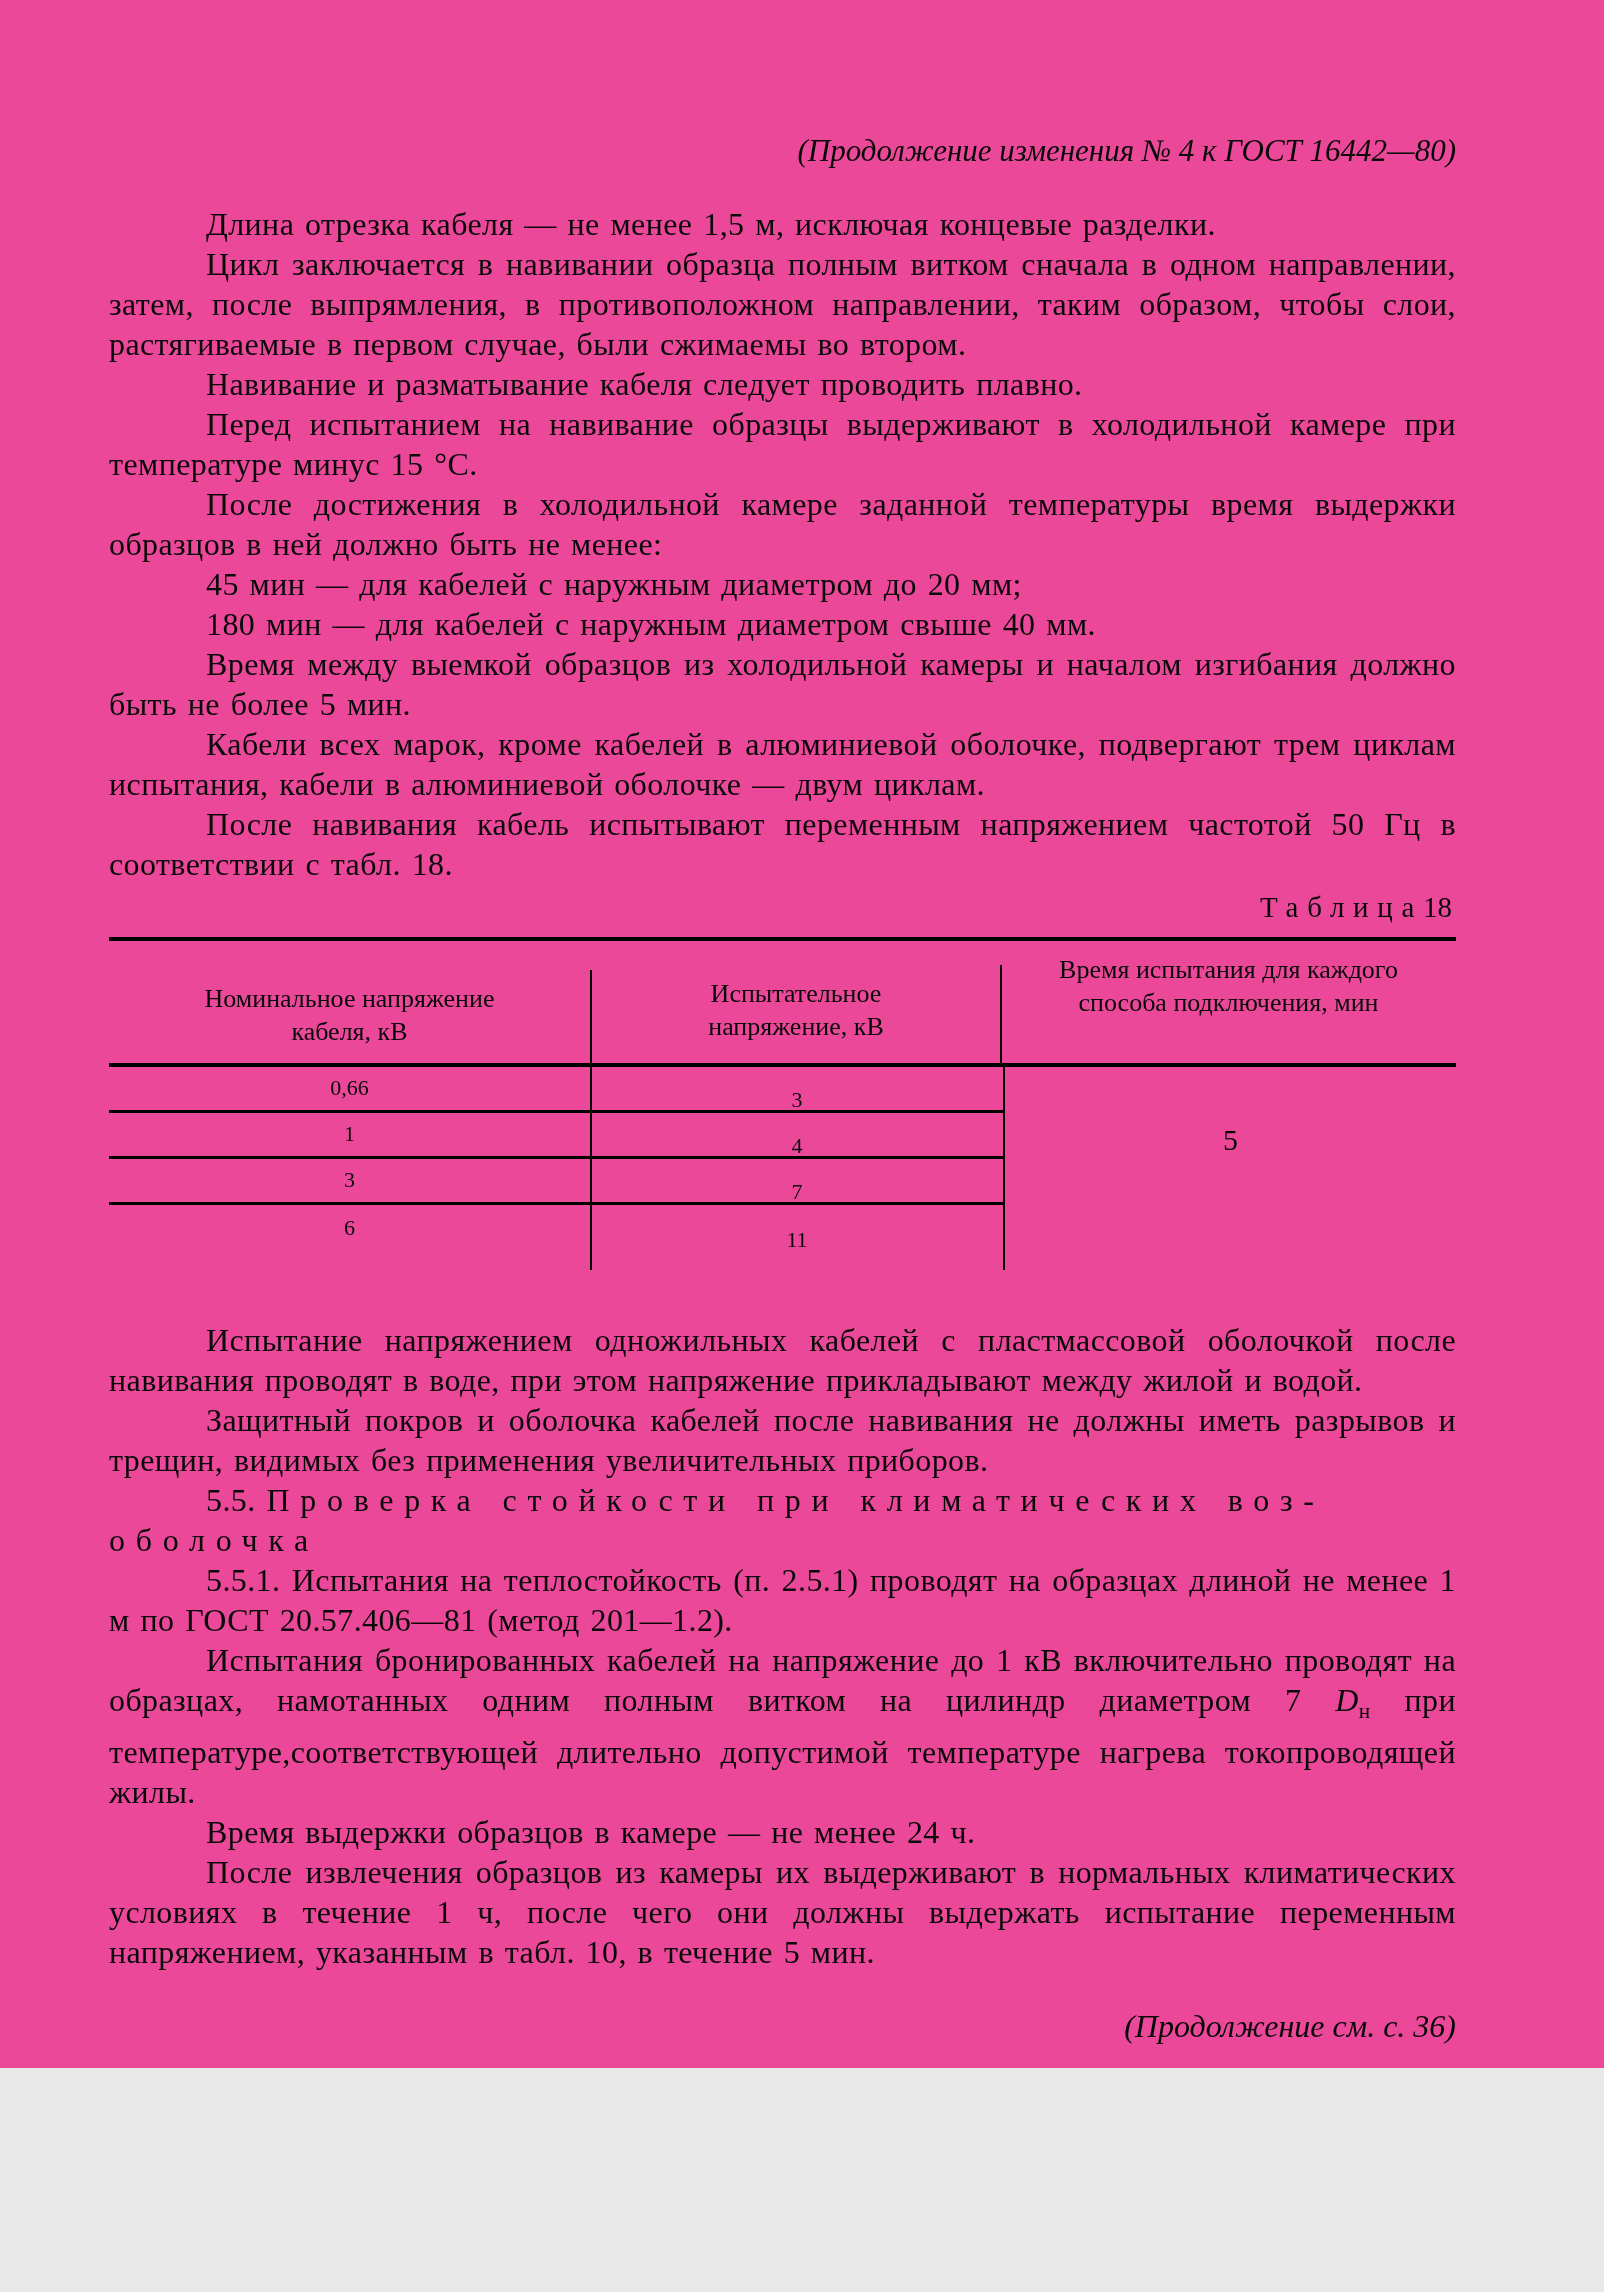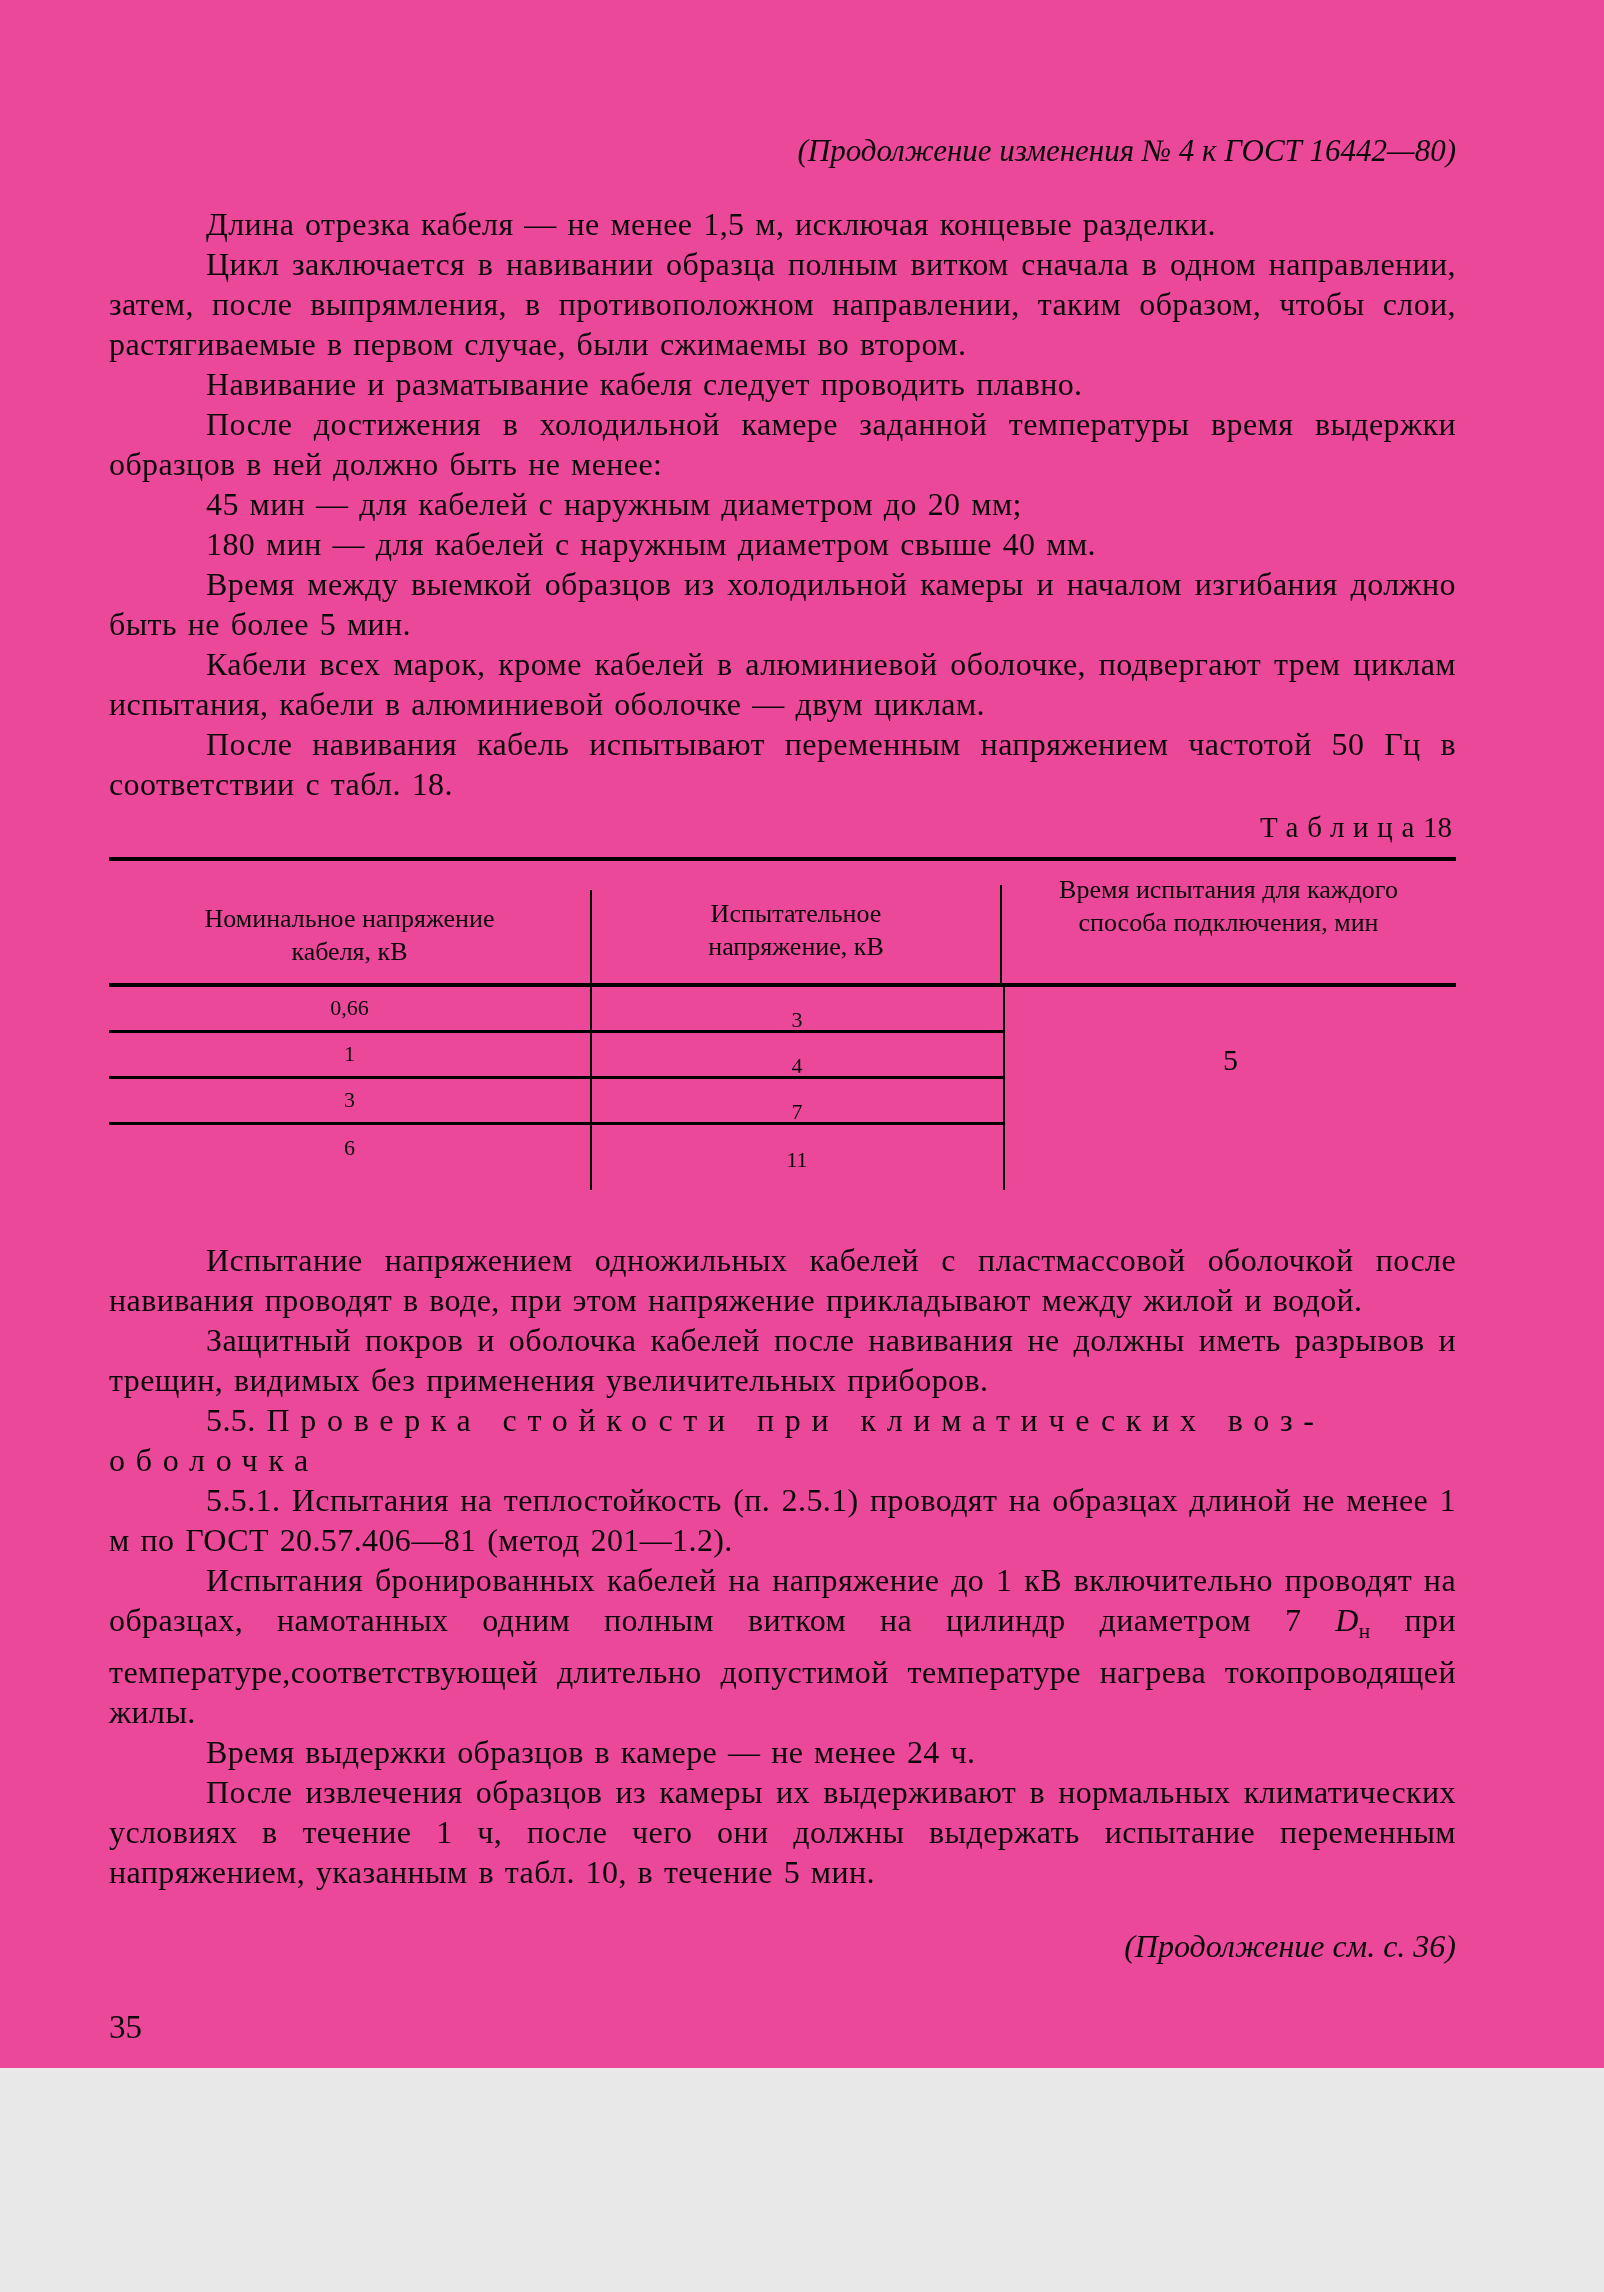--- a/index.html
+++ b/index.html
@@ -109,20 +109,21 @@
 <body>
 
 <div class="page">
   <div class="content">
 
     <div class="h-note">(Продолжение изменения № 4  к ГОСТ 16442—80)</div>
 
     <p class="body-p first">Длина отрезка кабеля — не менее 1,5 м, исключая концевые разделки.</p>
     <p class="body-p">Цикл заключается в навивании образца полным витком сначала в одном направлении, затем, после выпрямления, в противоположном направлении, таким образом, чтобы слои, растягиваемые в первом случае, были сжимаемы во втором.</p>
     <p class="body-p">Навивание и разматывание кабеля следует проводить плавно.</p>
+    <p class="body-p">Перед испытанием на навивание образцы выдерживают в холодильной камере при температуре минус 15 °С.</p>
     <p class="body-p">После достижения в холодильной камере заданной температуры время выдержки образцов в ней должно быть не менее:</p>
     <p class="body-p">45 мин — для кабелей с наружным диаметром до 20 мм;</p>
     <p class="body-p">180 мин — для кабелей с наружным диаметром свыше 40 мм.</p>
     <p class="body-p">Время между выемкой образцов из холодильной камеры и началом изгибания должно быть не более 5 мин.</p>
     <p class="body-p">Кабели всех марок, кроме кабелей в алюминиевой оболочке, подвергают трем циклам испытания, кабели в алюминиевой оболочке — двум циклам.</p>
     <p class="body-p">После навивания кабель испытывают переменным напряжением частотой 50 Гц в соответствии с табл. 18.</p>
 
     <div class="t-label"><span class="spaced">Таблица</span><span>18</span></div>
 
     <div class="t18">

